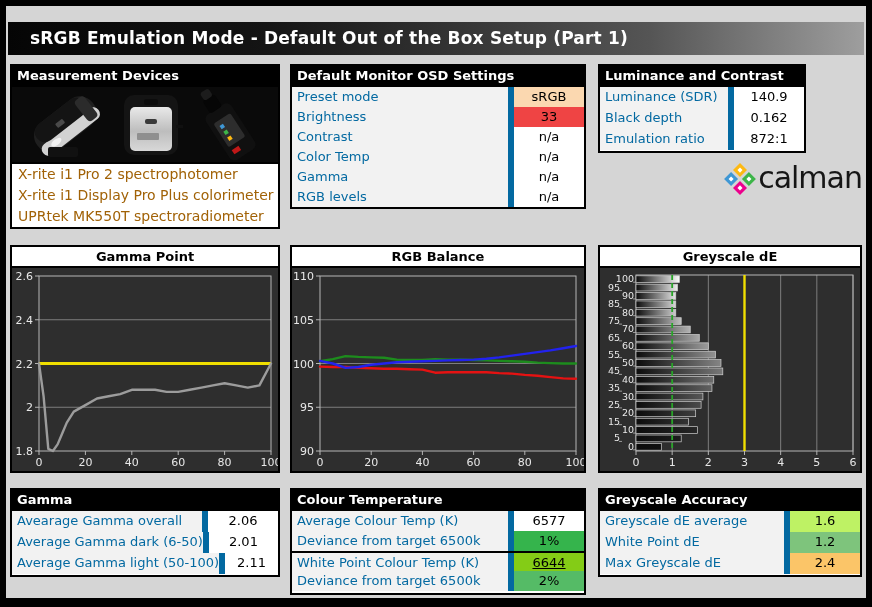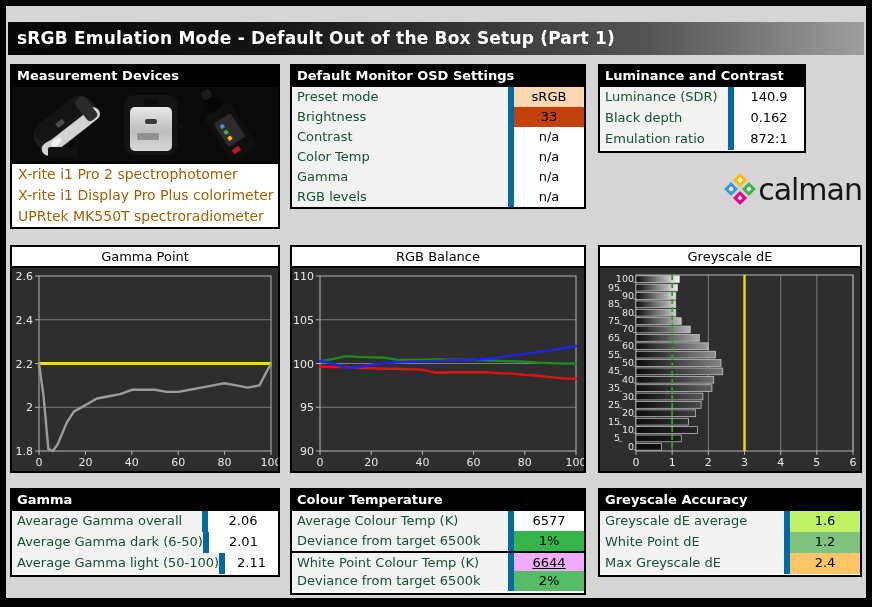--- a/index.html
+++ b/index.html
@@ -1,38 +1,38 @@
 <!DOCTYPE html>
 <html><head>
 <meta charset="utf-8">
 <style>
   *{box-sizing:border-box;margin:0;padding:0}
   html,body{width:872px;height:607px;font-family:"DejaVu Sans","Liberation Sans",sans-serif;-webkit-font-smoothing:antialiased}
   .page{position:relative;width:872px;height:607px;background:#000;overflow:hidden}
   .canvas{position:absolute;left:6px;top:6px;width:860px;height:592px;background:#d5d5d5}
   .titlebar{position:absolute;left:8px;top:22px;width:856px;height:33px;
     background:linear-gradient(90deg,#050505 0%,#141414 30%,#555 75%,#9e9e9e 100%);
-    color:#fff;font-size:17px;font-weight:bold;line-height:33px;padding-left:9px;letter-spacing:.2px}
+    color:#fff;font-size:17px;font-weight:bold;line-height:33px;padding-left:22px;letter-spacing:.2px}
   .panel{position:absolute;border:2px solid #000;background:#fff}
   .phead{background:#000;color:#fff;font-weight:bold;font-size:13px;height:21px;line-height:20px;padding:0 5px;white-space:nowrap}
   .trow{display:flex;height:20px;background:#f2f2f2}
   .trow.h21{height:21px}
-  .tlabel{flex:1;font-size:13px;line-height:20px;padding-left:5px;color:#14532d;white-space:nowrap}
+  .tlabel{flex:1;font-size:13px;line-height:20px;padding-left:5px;color:#0369a1;white-space:nowrap}
   .tval{width:76px;border-left:6px solid #0369a1;text-align:center;font-size:13px;line-height:20px;background:#fff}
   .group-sep{border-top:2px solid #000}
   
   .dev-strip{height:77px;background:#0a0a0a;display:flex;align-items:center;justify-content:space-around;border-bottom:2px solid #000;padding:0 2px}
   .dev-line{height:21px;font-size:14px;line-height:21px;padding-left:6px;background:#fff;color:#a16207;white-space:nowrap}
   
   .chart-panel{position:absolute;border:2px solid #000;background:#2e2e2e;display:flex;flex-direction:column}
-  .chead{background:#fff;color:#000;text-align:center;font-weight:normal;font-size:13px;height:21px;line-height:20px;border-bottom:2px solid #000}
+  .chead{background:#fff;color:#000;text-align:center;font-weight:bold;font-size:13px;height:21px;line-height:20px;border-bottom:2px solid #000}
   .cbody{flex:1;min-height:0}
   .cbody svg{display:block}
   
-  .logo{position:absolute;left:698px;top:161px;width:164px;height:46px;display:flex;align-items:flex-end;justify-content:flex-end}
+  .logo{position:absolute;left:698px;top:161px;width:164px;height:46px;display:flex;align-items:flex-start;justify-content:flex-end}
   .logo-text{font-size:30px;color:#161616;letter-spacing:-1px;line-height:34px}
 </style>
 </head>
 <body>
 
 <div class="page">
   <div class="canvas"></div>
 
   <div class="titlebar">sRGB Emulation Mode - Default Out of the Box Setup (Part 1)</div>
 
@@ -84,21 +84,21 @@
   </div>
 
   <div class="panel" style="left:290px;top:64px;width:296px;height:145px">
     <div class="phead">Default Monitor OSD Settings</div>
     <div class="trow">
         <div class="tlabel">Preset mode</div>
         <div class="tval" style="background-color: rgb(251, 216, 176);">sRGB</div>
       </div>
     <div class="trow">
         <div class="tlabel">Brightness</div>
-        <div class="tval" style="background-color: #c2410c;">33</div>
+        <div class="tval" style="background-color: #ef4444;">33</div>
       </div>
     <div class="trow">
         <div class="tlabel">Contrast</div>
         <div class="tval" style="background-color: rgb(255, 255, 255);">n/a</div>
       </div>
     <div class="trow">
         <div class="tlabel">Color Temp</div>
         <div class="tval" style="background-color: rgb(255, 255, 255);">n/a</div>
       </div>
     <div class="trow">
@@ -416,21 +416,21 @@
     <div class="trow">
         <div class="tlabel">Average Colour Temp (K)</div>
         <div class="tval" style="background-color: rgb(255, 255, 255);">6577</div>
       </div>
     <div class="trow">
         <div class="tlabel">Deviance from target 6500k</div>
         <div class="tval" style="background-color: rgb(53, 180, 76);">1%</div>
       </div>
     <div class="trow group-sep">
         <div class="tlabel">White Point Colour Temp (K)</div>
-        <div class="tval" style="background-color: #f0abfc; text-decoration: underline;">6644</div>
+        <div class="tval" style="background-color: #84cc16; text-decoration: underline;">6644</div>
       </div>
     <div class="trow">
         <div class="tlabel">Deviance from target 6500k</div>
         <div class="tval" style="background-color: rgb(85, 187, 102);">2%</div>
       </div>
   </div>
 
   <div class="panel" style="left:598px;top:488px;width:264px;height:89px">
     <div class="phead">Greyscale Accuracy</div>
     <div class="trow h21">

